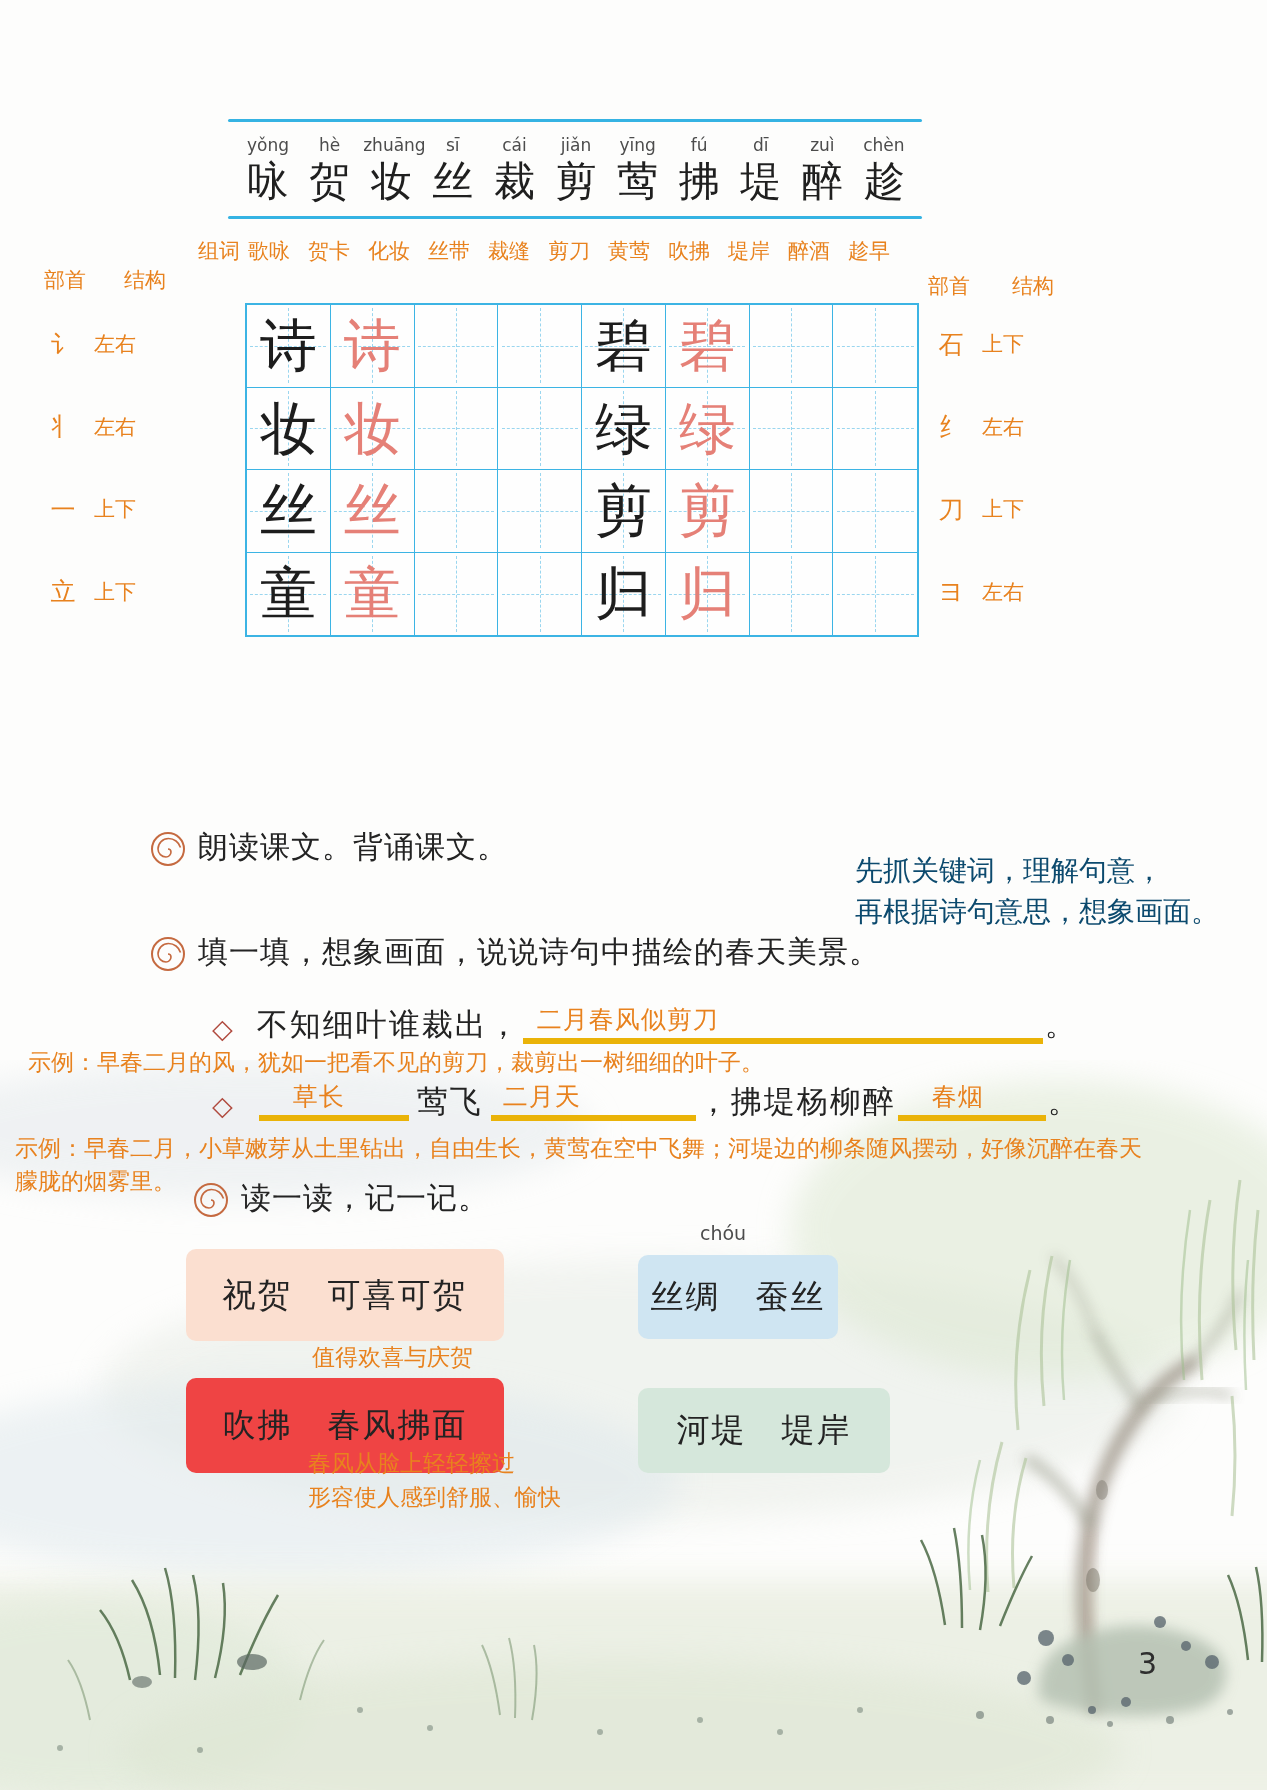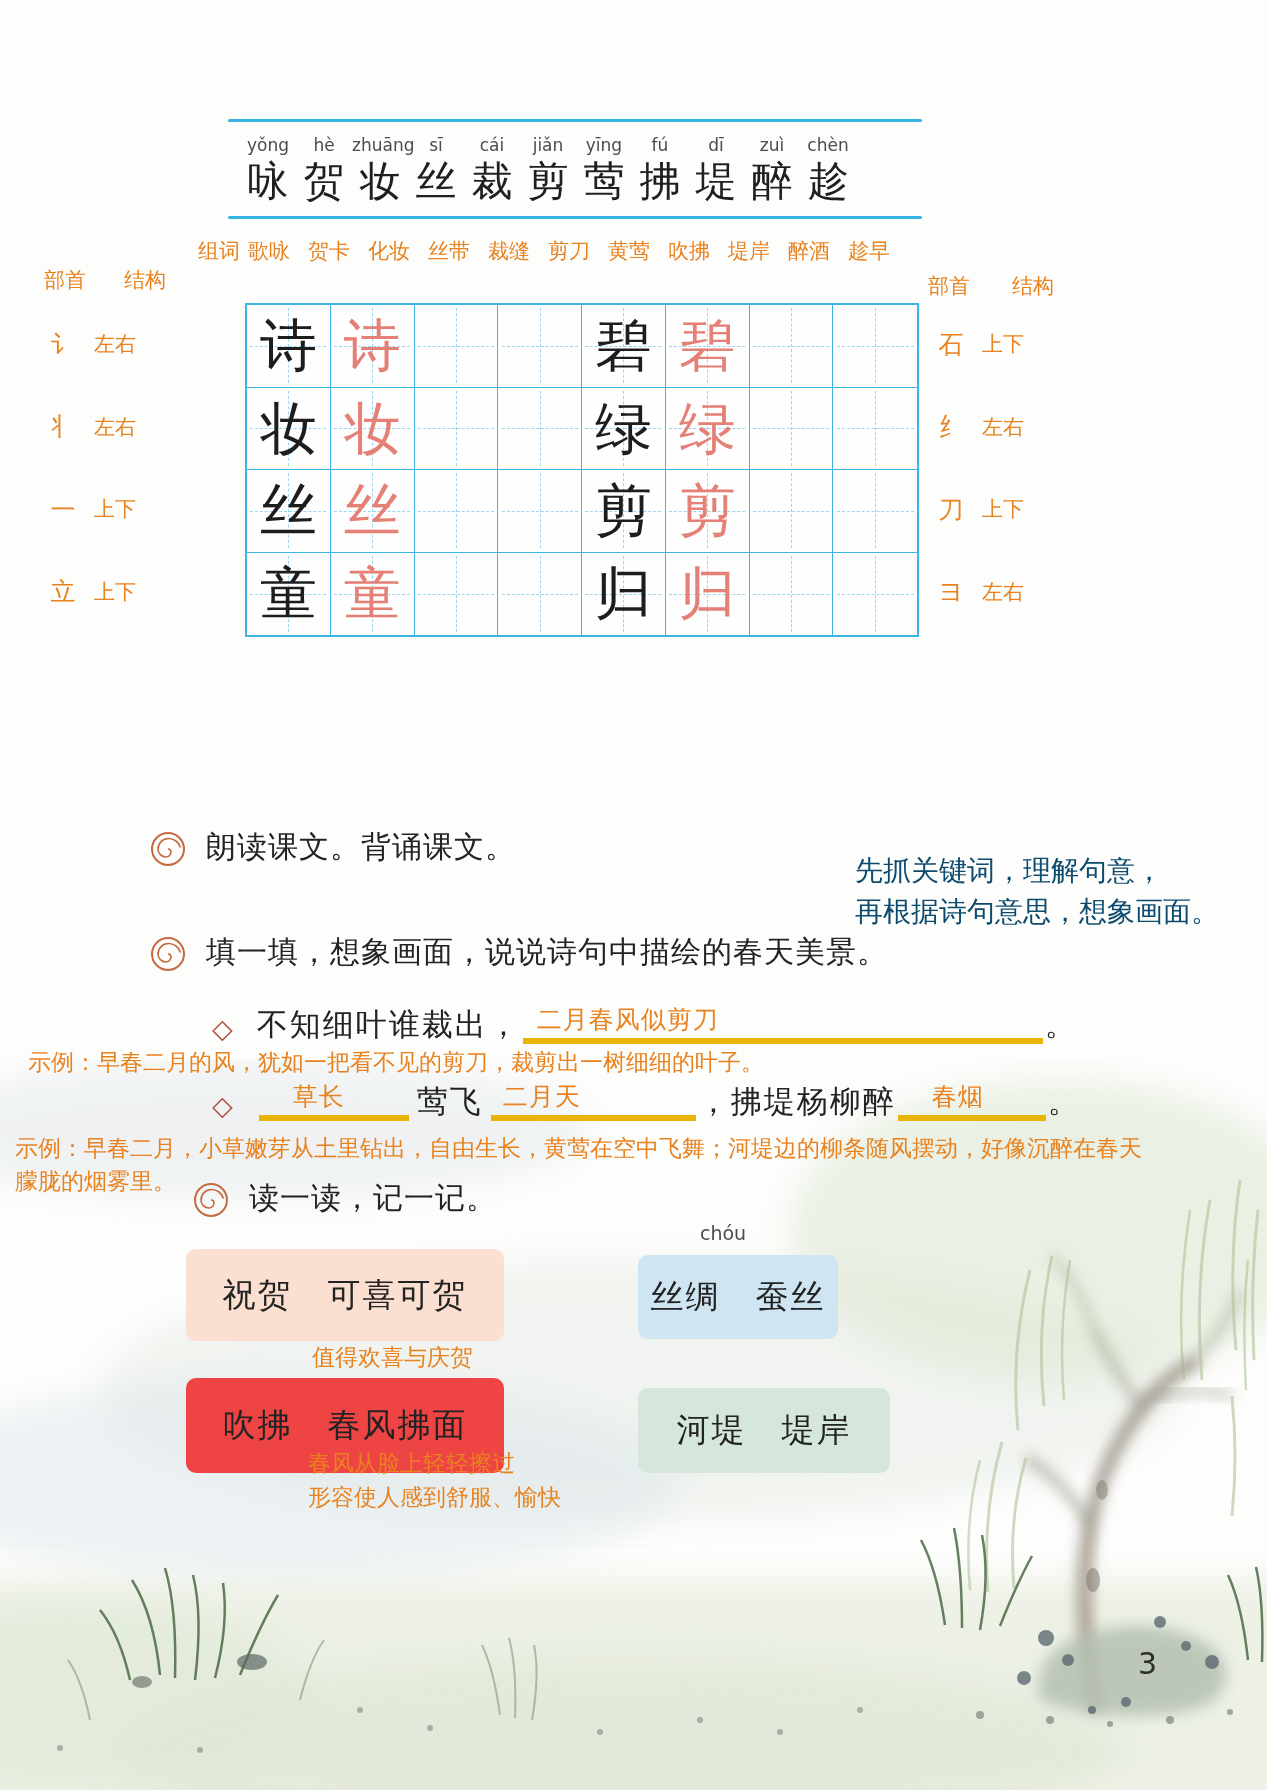--- a/index.html
+++ b/index.html
@@ -3,21 +3,21 @@
 <meta charset="utf-8">
 <style>
   html,body{margin:0;padding:0;background:#e9e9e9;}
   .page{position:relative;width:1267px;height:1790px;margin:0 auto;background:#fdfdfc;overflow:hidden;
         font-family:"DejaVu Serif","Liberation Serif",serif;color:#222;}
 
   
   .rule{position:absolute;height:3px;background:#35b3e3;border-radius:2px;}
   .rule-top{left:228px;top:119px;width:694px;}
   .rule-mid{left:228px;top:216px;width:694px;}
-  .char-band{position:absolute;left:240px;top:132px;width:672px;display:flex;justify-content:flex-start;}
+  .char-band{position:absolute;left:240px;top:132px;width:672px;display:flex;justify-content:space-between;}
   .char-col{text-align:center;width:56px;}
   .pinyin{font-family:"DejaVu Sans","Liberation Sans",sans-serif;font-size:17px;color:#4c4c4c;height:26px;line-height:26px;}
   .hanzi{font-size:41px;line-height:1.15;color:#1f1f1f;}
   .zuci{position:absolute;left:198px;top:237px;display:flex;gap:8px;font-family:"DejaVu Sans","Liberation Sans",sans-serif;
         font-size:21px;color:#e8821e;white-space:nowrap;}
   .zuci-words{display:flex;gap:18px;}
 
   
   .hdr{position:absolute;font-family:"DejaVu Sans","Liberation Sans",sans-serif;font-size:21px;color:#e8821e;}
   .rad-col{position:absolute;top:303px;width:160px;}
@@ -30,21 +30,21 @@
         display:flex;align-items:center;justify-content:center;}
   .cell:nth-child(8n){border-right:none;}
   .cell:nth-last-child(-n+8){border-bottom:none;}
   .cell::before{content:'';position:absolute;left:4%;right:4%;top:50%;border-top:1px dashed #9ad6ef;}
   .cell::after{content:'';position:absolute;top:4%;bottom:4%;left:50%;border-left:1px dashed #9ad6ef;}
   .glyph{position:relative;z-index:1;font-size:57px;line-height:1;}
   .print{color:#1d1d1d;}
   .trace{color:#e58077;}
 
   
-  .ex{position:absolute;display:flex;align-items:flex-start;gap:20px;}
+  .ex{position:absolute;display:flex;align-items:flex-start;gap:12px;}
   .ex-text{font-size:30px;letter-spacing:1px;color:#232323;line-height:1.2;}
   .spiral{width:36px;height:36px;flex:0 0 36px;margin-top:2px;}
   .hint{position:absolute;left:855px;top:851px;font-size:28px;line-height:1.45;color:#0c4a6e;white-space:nowrap;}
   .fill-row{position:absolute;display:flex;align-items:flex-end;font-size:31px;letter-spacing:2px;color:#232323;white-space:nowrap;}
   .diamond{font-family:"DejaVu Sans","Liberation Sans",sans-serif;font-size:27px;color:#b04a3e;margin-right:22px;line-height:1.3;}
   .blank{position:relative;height:8px;border-bottom:6px solid #eab308;margin:0 2px 2px 2px;}
   .blank .answer{position:absolute;bottom:6px;font-size:25px;letter-spacing:1px;color:#e8821e;white-space:nowrap;line-height:1;}
   .sample{position:absolute;font-family:"DejaVu Sans","Liberation Sans",sans-serif;font-size:23px;color:#e8821e;white-space:nowrap;}
 
   

